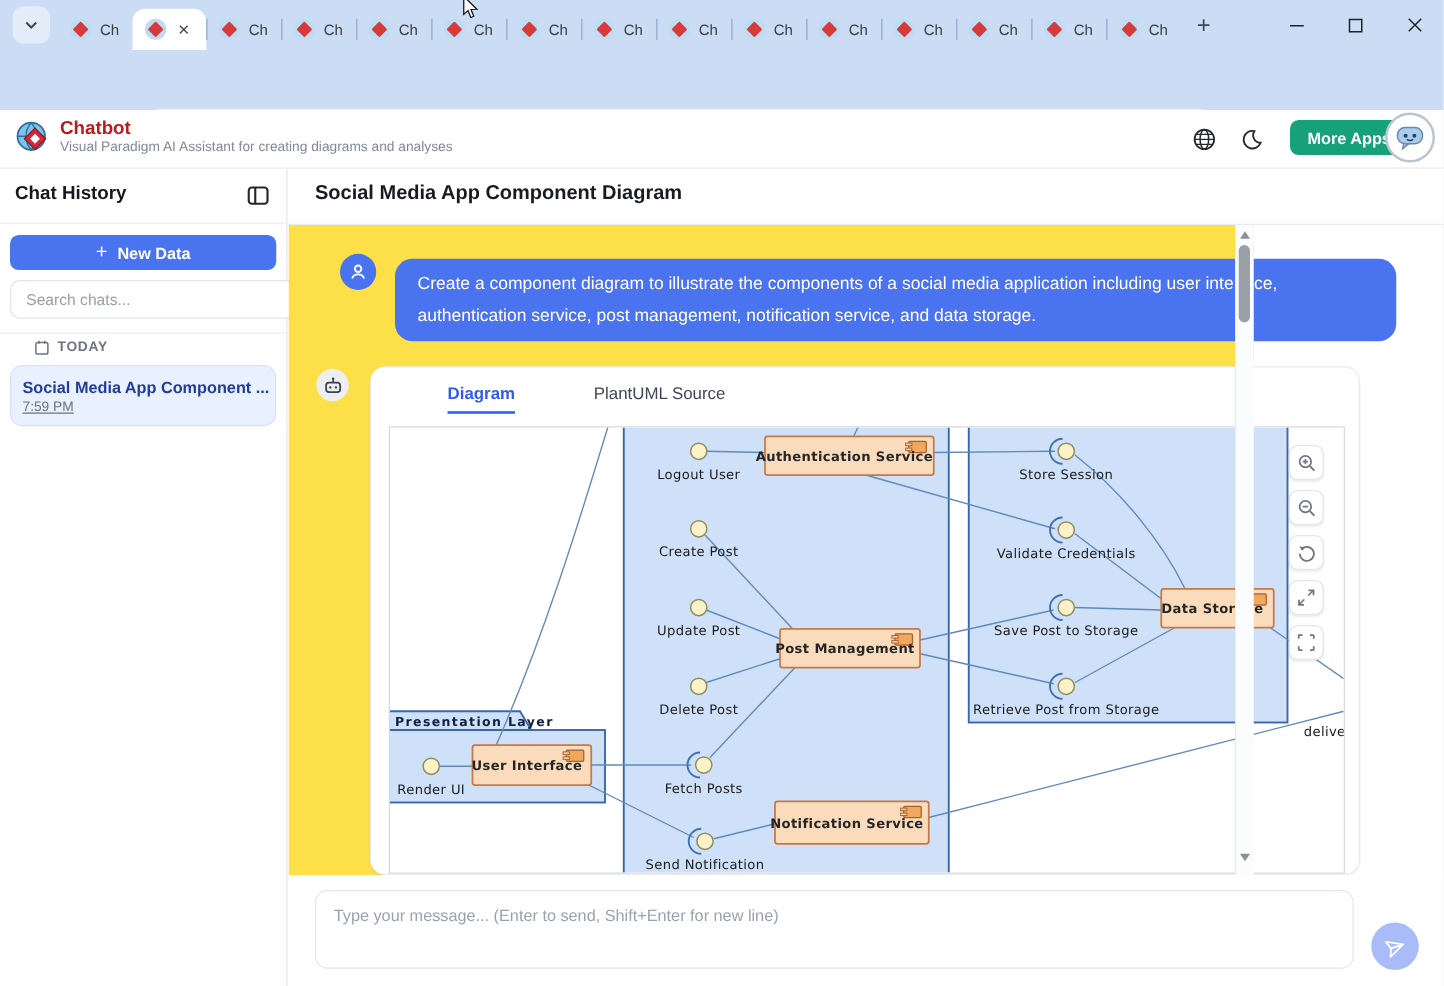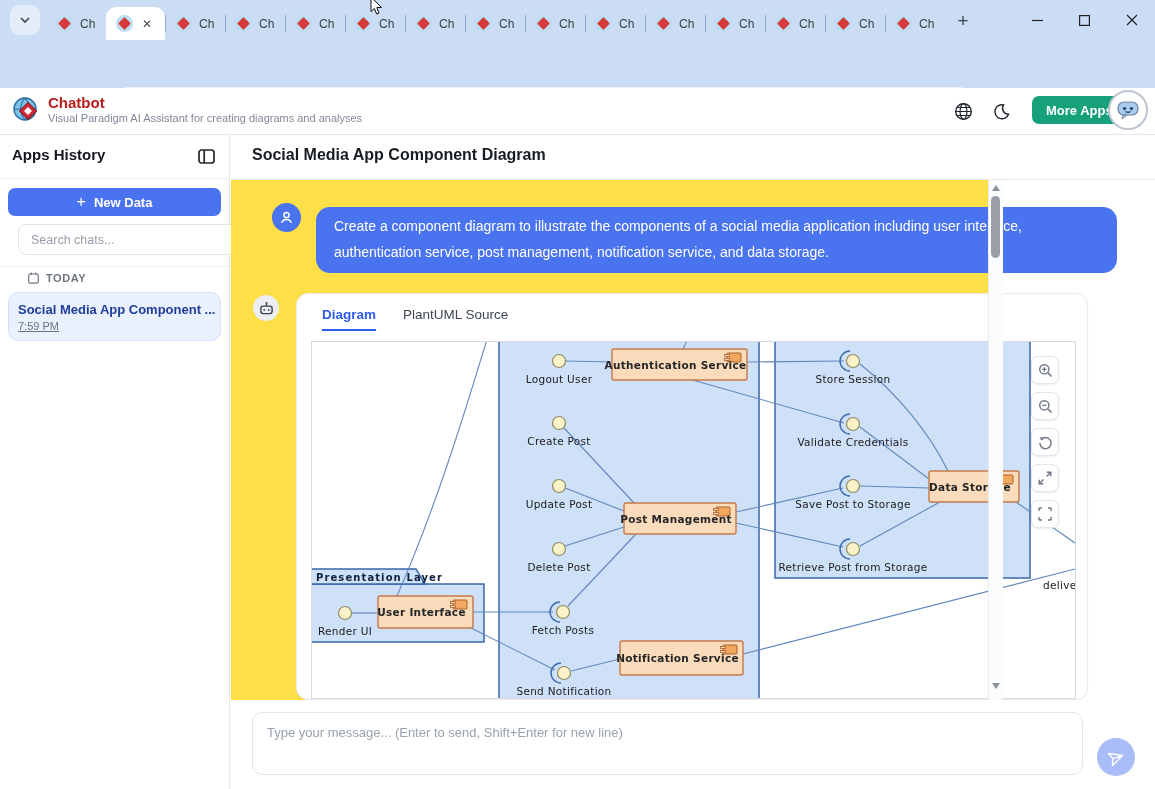--- a/index.html
+++ b/index.html
@@ -44,21 +44,21 @@
              border:2px solid #bcc4cf;box-sizing:border-box;display:flex;align-items:center;justify-content:center;}
   
   .sidebar{position:absolute;left:0;top:135px;width:230px;height:654px;background:#fff;border-right:1px solid #e5e8ec;box-sizing:border-box;}
   .sb-title{position:absolute;left:12px;top:11px;font-size:15px;font-weight:bold;color:#15181e;}
   .sb-toggle{position:absolute;left:195px;top:10px;width:22px;height:22px;display:flex;align-items:center;justify-content:center;}
   .sb-div1{position:absolute;left:0;top:43px;width:229px;height:1px;background:#eceef1;}
   .new-chat{position:absolute;left:8px;top:53px;width:213px;height:28px;background:#4a73ef;border:none;border-radius:7px;
             color:#fff;font-size:13px;font-weight:600;font-family:inherit;display:flex;align-items:center;justify-content:center;gap:8px;}
   .new-chat .plus{font-size:16px;font-weight:400;}
   .sb-search{position:absolute;left:8px;top:89px;width:239px;height:31px;box-sizing:border-box;border:1px solid #e2e5ea;
-             border-radius:8px;padding:0 12px;font-size:12.5px;font-family:inherit;color:#333;outline:none;margin-left:10px;}
+             border-radius:8px;padding:0 12px;font-size:12.5px;font-family:inherit;color:#333;outline:none;}
   .sb-search::placeholder{color:#98a0ab;}
   .sb-div2{position:absolute;left:0;top:131px;width:229px;height:1px;background:#eceef1;}
   .today-row{position:absolute;left:12px;top:137px;display:flex;align-items:center;gap:7px;color:#6d7480;padding-left:16px;}
   .today-label{font-size:11px;font-weight:bold;letter-spacing:.6px;}
   .chat-item{position:absolute;left:8px;top:157px;width:213px;height:49px;background:#e9f0fe;border:1px solid #d3e1fc;
              border-radius:10px;box-sizing:border-box;}
   .chat-item-title{position:absolute;left:9px;top:9px;font-size:13px;font-weight:700;color:#1f3d99;white-space:nowrap;}
   .chat-item-time{position:absolute;left:9px;top:27px;font-size:11px;color:#6b7280;text-decoration:underline;}
   
   .title-row{position:absolute;left:231px;top:135px;width:1044px;height:45px;background:#fff;border-bottom:1px solid #e9ebee;box-sizing:border-box;}
@@ -66,21 +66,21 @@
   .chat-area{position:absolute;left:231px;top:180px;width:772px;height:520px;background:#fde047;}
   .user-avatar{position:absolute;left:41px;top:23px;width:29px;height:29px;border-radius:50%;background:#4a73ef;
                display:flex;align-items:center;justify-content:center;}
   .user-bubble{position:absolute;left:85px;top:27px;width:801px;box-sizing:border-box;background:#4a73ef;border-radius:14px;
                padding:6px 18px 8px 18px;color:#fff;font-size:14px;line-height:26px;}
   .bot-avatar{position:absolute;left:22px;top:115px;width:26px;height:26px;border-radius:50%;background:#eceef2;
               display:flex;align-items:center;justify-content:center;}
   .card{position:absolute;left:65px;top:113px;width:792px;height:407px;background:#fff;border:1px solid #e8eaef;
         border-radius:12px;box-sizing:border-box;box-shadow:0 1px 2px rgba(20,30,60,.05);}
   .card-tabs{position:absolute;left:25px;top:13px;display:flex;gap:27px;}
-  .ctab{font-size:13.5px;padding-bottom:7px;cursor:default;}
+  .ctab{font-size:13.5px;padding-bottom:7px;cursor:default;margin-left:36px;}
   .ctab.active{color:#2e5bf0;font-weight:600;border-bottom:2px solid #2e5bf0;}
   .ctab.idle{color:#3f4654;font-weight:500;}
   .canvas{position:absolute;left:14px;top:47px;width:763px;height:356px;border:1px solid #d7dade;box-sizing:content-box;
           background:#fff;overflow:hidden;}
   .canvas svg{display:block;}
   .zoombar{position:absolute;right:16px;top:14px;display:flex;flex-direction:column;gap:8px;}
   .zoom-btn{width:28px;height:28px;background:#fff;border:1px solid #e3e6eb;border-radius:7px;box-sizing:border-box;
             display:flex;align-items:center;justify-content:center;box-shadow:0 1px 2px rgba(0,0,0,.08);}
   
   .scrollbar{position:absolute;right:0;top:0;width:15px;height:520px;background:#fbfcfd;border-left:1px solid #ededf0;box-sizing:border-box;}
@@ -300,21 +300,21 @@
           <rect x="2" y="3" width="20" height="13" rx="6" fill="#a9cdec" stroke="#6d87a8" stroke-width="1.2"></rect>
           <path d="M7 16 L6 20 L11 16 Z" fill="#a9cdec" stroke="#6d87a8" stroke-width="1"></path>
           <circle cx="8.5" cy="9.5" r="1.6" fill="#26435f"></circle>
           <circle cx="15.5" cy="9.5" r="1.6" fill="#26435f"></circle>
           <path d="M9.5 12.5 a3.4 2.2 0 0 0 5 0" fill="none" stroke="#26435f" stroke-width="1.1"></path>
         </svg>
     </div>
   </div>
 
   <div class="sidebar">
-    <div class="sb-title">Apps History</div>
+    <div class="sb-title">Chat History</div>
     <div class="sb-toggle">
       <svg width="17" height="15" viewBox="0 0 17 15">
           <rect x="1" y="1" width="15" height="13" rx="2.5" fill="none" stroke="#23272e" stroke-width="1.7"></rect>
           <line x1="6.2" y1="1" x2="6.2" y2="14" stroke="#23272e" stroke-width="1.7"></line>
         </svg>
     </div>
     <div class="sb-div1"></div>
     <button class="new-chat">
       <span class="plus">+</span>
       <span>New Data</span>

